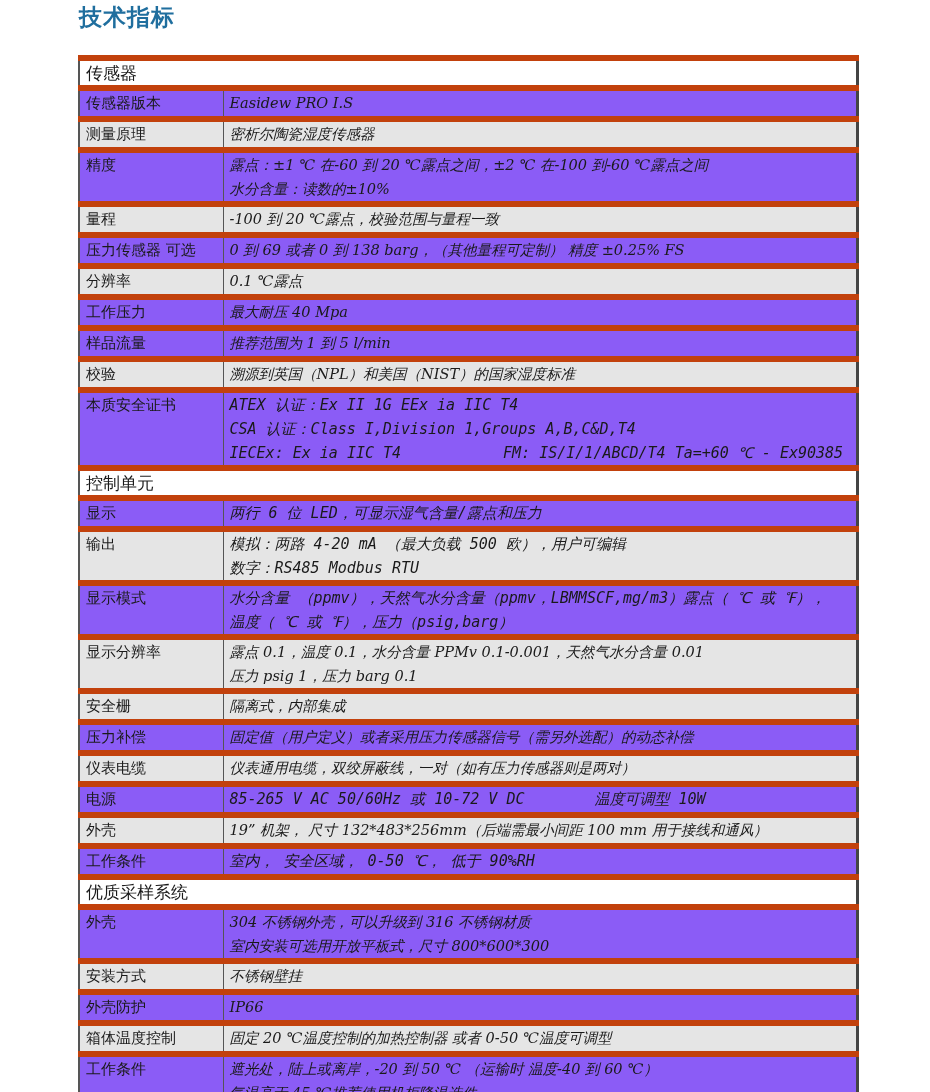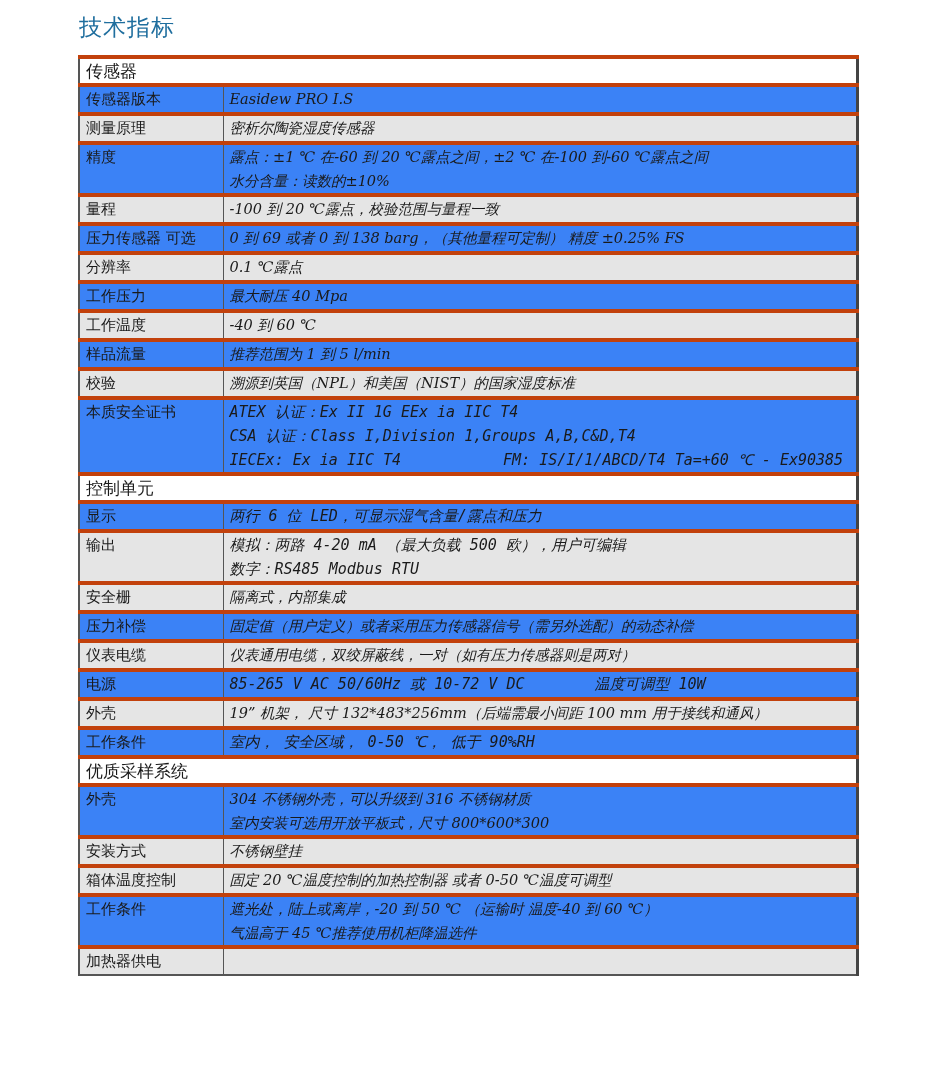--- a/index.html
+++ b/index.html
@@ -1,29 +1,29 @@
 <!DOCTYPE html>
 <html><head>
 <meta charset="utf-8">
 <style>
   html, body { margin: 0; padding: 0; background: #ffffff; }
   body { width: 930px; height: 1092px; position: relative; overflow: hidden;
          font-family: "DejaVu Serif", "Liberation Serif", serif; color: #1a1a1a; }
-  .page-title { position: absolute; left: 79px; top: 10px; font-family: "DejaVu Sans", "Liberation Sans", sans-serif;
-                font-size: 23px; color: #1f6e9e; letter-spacing: 1px; line-height: 34px; margin: 0; font-weight: normal; }
+  .page-title { position: absolute; left: 79px; top: 0; font-family: "DejaVu Sans", "Liberation Sans", sans-serif;
+                font-size: 23px; color: #1f6e9e; letter-spacing: 1px; line-height: 34px; margin: 0; font-weight: bold; }
   .spec-table { position: absolute; left: 78px; top: 55px; width: 781px; border-collapse: collapse;
                 border-top: 2px solid #555; border-left: 2px solid #555; border-right: 3px solid #444; border-bottom: 2px solid #555;
                 table-layout: fixed; }
-  .spec-table td { border-top: 4px solid #c2410c; padding: 0 0 0 6px; vertical-align: top; font-size: 14.5px;
+  .spec-table td { border-top: 6px solid #c2410c; padding: 0 0 0 6px; vertical-align: top; font-size: 14.5px;
                    line-height: 25px; white-space: nowrap; overflow: hidden; }
   .spec-table td.label { width: 136px; border-right: 1px solid #555; font-family: "DejaVu Sans", "Liberation Sans", sans-serif;
                          font-size: 15px; padding-left: 6px; }
   .spec-table tr.section td { font-family: "DejaVu Sans", "Liberation Sans", sans-serif; font-size: 17px; line-height: 24px;
                               background: #ffffff; padding-left: 6px; }
-  .spec-table tr.shaded td { background: #3b82f6; }
+  .spec-table tr.shaded td { background: #8b5cf6; }
   .spec-table tr.plain td { background: #e5e5e5; }
   .line { display: block; height: 24px; font-style: italic; }
   .mono { font-family: "DejaVu Sans Mono", "Liberation Mono", monospace; font-size: 15px; }
   .gap { display: inline-block; }
 </style>
 </head>
 <body>
 
 <h1 class="page-title">技术指标</h1>
 
@@ -72,26 +72,20 @@
         <td class="value">
           <span class="line"><span>0.1 ℃露点</span></span>
         </td>
       </tr>
       <tr class="shaded">
         <td class="label">工作压力</td>
         <td class="value">
           <span class="line"><span>最大耐压 40 Mpa</span></span>
         </td>
       </tr>
-      <tr class="plain">
-        <td class="label">工作温度</td>
-        <td class="value">
-          <span class="line"><span>-40 到 60 ℃</span></span>
-        </td>
-      </tr>
       <tr class="shaded">
         <td class="label">样品流量</td>
         <td class="value">
           <span class="line"><span>推荐范围为 1 到 5 l/min</span></span>
         </td>
       </tr>
       <tr class="plain">
         <td class="label">校验</td>
         <td class="value">
           <span class="line"><span>溯源到英国（NPL）和美国（NIST）的国家湿度标准</span></span>
@@ -114,20 +108,34 @@
           <span class="line mono"><span>两行 6 位 LED，可显示湿气含量/露点和压力</span></span>
         </td>
       </tr>
       <tr class="plain">
         <td class="label">输出</td>
         <td class="value">
           <span class="line mono"><span>模拟：两路 4-20 mA （最大负载 500 欧），用户可编辑</span></span>
           <span class="line mono"><span>数字：RS485 Modbus RTU</span></span>
         </td>
       </tr>
+      <tr class="shaded">
+        <td class="label">显示模式</td>
+        <td class="value">
+          <span class="line mono"><span>水分含量 （ppmv），天然气水分含量（ppmv，LBMMSCF,mg/m3）露点（ ℃ 或 ℉），</span></span>
+          <span class="line mono"><span>温度（ ℃ 或 ℉），压力（psig,barg）</span></span>
+        </td>
+      </tr>
+      <tr class="plain">
+        <td class="label">显示分辨率</td>
+        <td class="value">
+          <span class="line"><span>露点 0.1，温度 0.1，水分含量 PPMv 0.1-0.001，天然气水分含量 0.01</span></span>
+          <span class="line"><span>压力 psig 1，压力 barg 0.1</span></span>
+        </td>
+      </tr>
       <tr class="plain">
         <td class="label">安全栅</td>
         <td class="value">
           <span class="line"><span>隔离式，内部集成</span></span>
         </td>
       </tr>
       <tr class="shaded">
         <td class="label">压力补偿</td>
         <td class="value">
           <span class="line"><span>固定值（用户定义）或者采用压力传感器信号（需另外选配）的动态补偿</span></span>
@@ -164,20 +172,26 @@
         <td class="label">外壳</td>
         <td class="value">
           <span class="line"><span>304 不锈钢外壳，可以升级到 316 不锈钢材质</span></span>
           <span class="line"><span>室内安装可选用开放平板式，尺寸 800*600*300</span></span>
         </td>
       </tr>
       <tr class="plain">
         <td class="label">安装方式</td>
         <td class="value">
           <span class="line"><span>不锈钢壁挂</span></span>
+        </td>
+      </tr>
+      <tr class="shaded">
+        <td class="label">外壳防护</td>
+        <td class="value">
+          <span class="line"><span>IP66</span></span>
         </td>
       </tr>
       <tr class="plain">
         <td class="label">箱体温度控制</td>
         <td class="value">
           <span class="line"><span>固定 20 ℃温度控制的加热控制器 或者 0-50 ℃温度可调型</span></span>
         </td>
       </tr>
       <tr class="shaded">
         <td class="label">工作条件</td>

